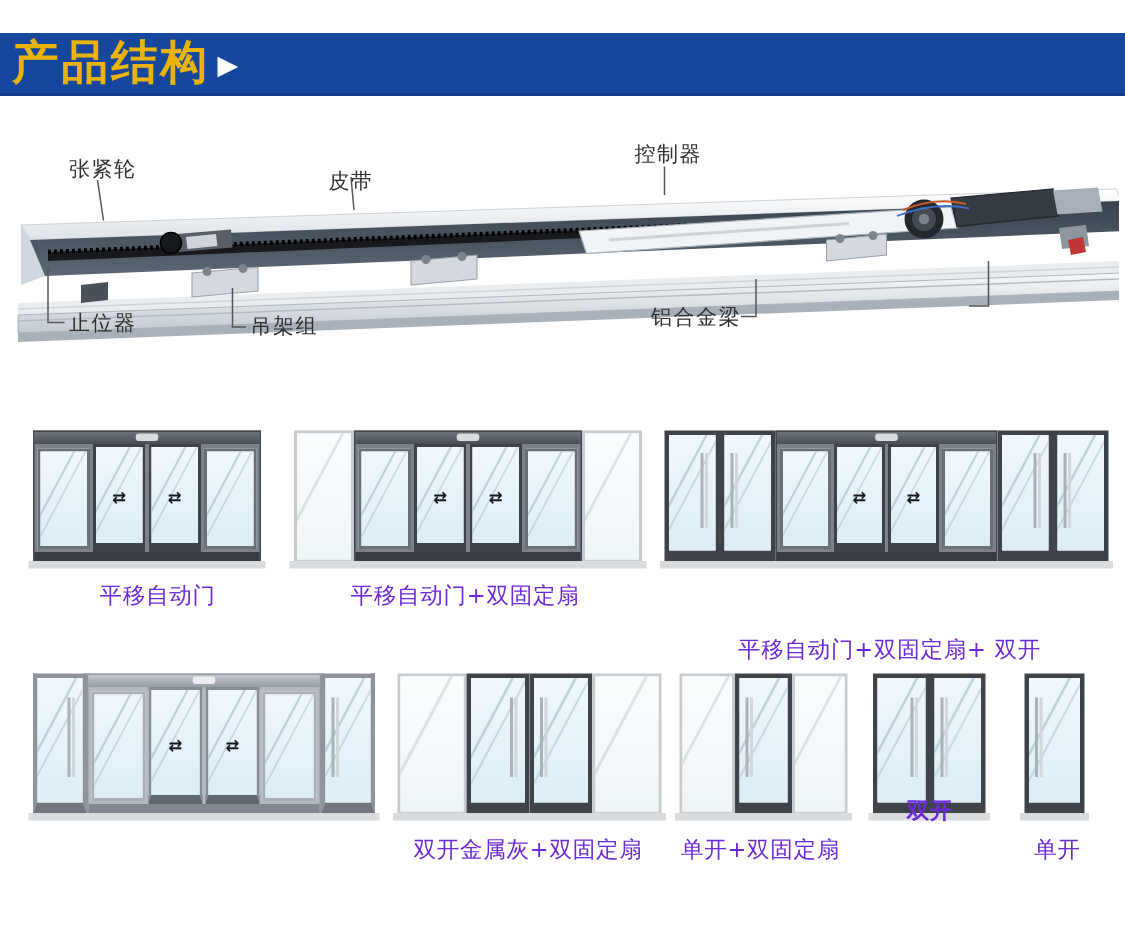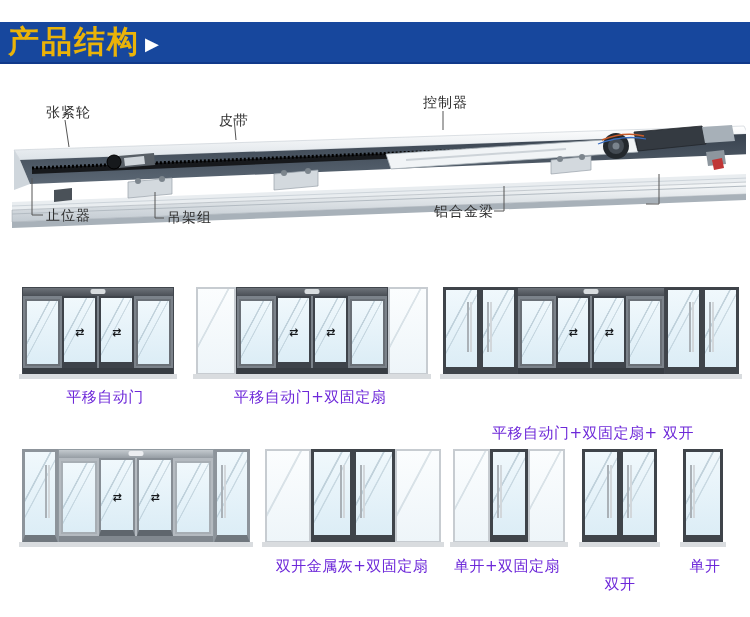--- a/index.html
+++ b/index.html
@@ -330,21 +330,21 @@
           <div class="swing">
             <div class="glass"></div>
             <div class="handle handle-r"></div>
           </div>
           <div class="swing">
             <div class="glass"></div>
             <div class="handle handle-l"></div>
           </div>
         </div>
       </div>
-      <div class="door-caption" style="left: 620px; top: 575px;">双开</div>
+      <div class="door-caption" style="left: 620px; top: 531px; font-weight: bold;">双开</div>
       <div class="door-figure" style="left: 683px; top: 449px; width: 40px; height: 94px;">
         <div class="sec sec-swing" style="flex: 1 1 0%;">
           <div class="swing">
             <div class="glass"></div>
             <div class="handle handle-l"></div>
           </div>
         </div>
       </div>
       <div class="door-caption" style="left: 705px; top: 557px;">单开</div>
     </div>

